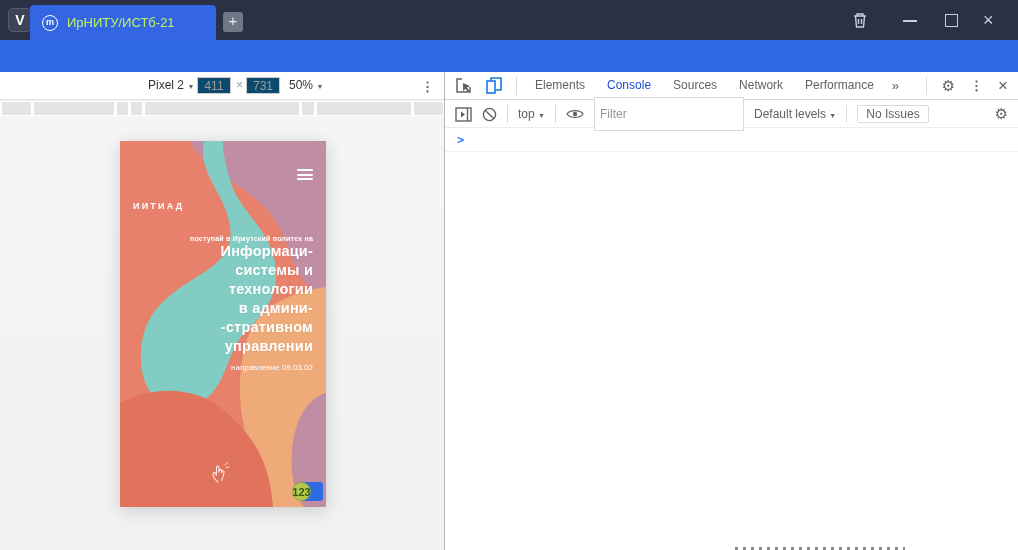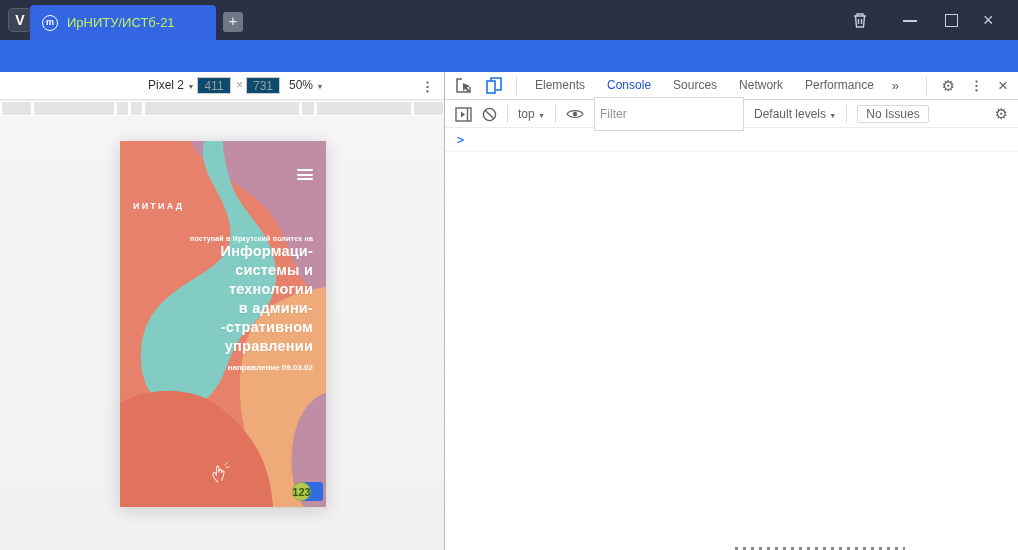--- a/index.html
+++ b/index.html
@@ -50,21 +50,21 @@
 
   
   .phone { position:absolute; left:120px; top:69px; width:206px; height:366px; background:var(--coral); box-shadow:0 3px 16px rgba(0,0,0,.16); overflow:hidden; }
   .phone svg.blobs { position:absolute; inset:0; }
   .p-logo { position:absolute; left:13px; top:28px; color:#fff; font-size:9px; font-weight:bold; letter-spacing:2.2px;margin-top:32px; }
   .p-burger { position:absolute; right:13px; top:28px; width:16px; }
   .p-burger div { height:2px; background:#fff; border-radius:1px; margin-bottom:2.5px; }
   .p-text { position:absolute; right:13px; top:94px; text-align:right; color:#fff; }
   .p-kicker { font-size:7px; font-weight:bold; letter-spacing:.2px; }
   .p-head { font-size:14.5px; line-height:19px; font-weight:bold; letter-spacing:.2px; text-shadow:0 1px 2px rgba(0,0,0,.06); }
-  .p-sub { font-size:8px; font-weight:bold; margin-top:7px; }
+  .p-sub { font-size:8px; font-weight:normal; margin-top:7px; }
   .p-hand { position:absolute; left:88px; top:318px; color:#fff; opacity:.85; }
   .p-badge { position:absolute; right:3px; bottom:5px; width:31px; height:21px; }
   .p-badge .sq { position:absolute; right:0; top:1px; width:22px; height:19px; background:var(--badge-blue); border-radius:3px; }
   .p-badge .circ { position:absolute; left:0; top:1px; width:19px; height:19px; border-radius:50%; background:var(--badge-green); border:1px solid #93a53c; color:var(--badge-text); font-size:11px; font-weight:bold; display:flex; align-items:center; justify-content:center; }
 
   
   .devtools { position:absolute; left:445px; top:72px; width:573px; height:478px; background:#fff; }
   .dt-header { position:absolute; left:0; top:0; width:100%; height:28px; border-bottom:1px solid #d8d8d8; display:flex; align-items:center; padding:12px 10px; gap:14px; color:#5f6368; }
   .dt-tab { font-size:12px; color:#5f6368; height:28px; line-height:27px; padding:0 4px; }
   .dt-tab.active { color:#1d4ed8; border-bottom:2px solid var(--accent); }

